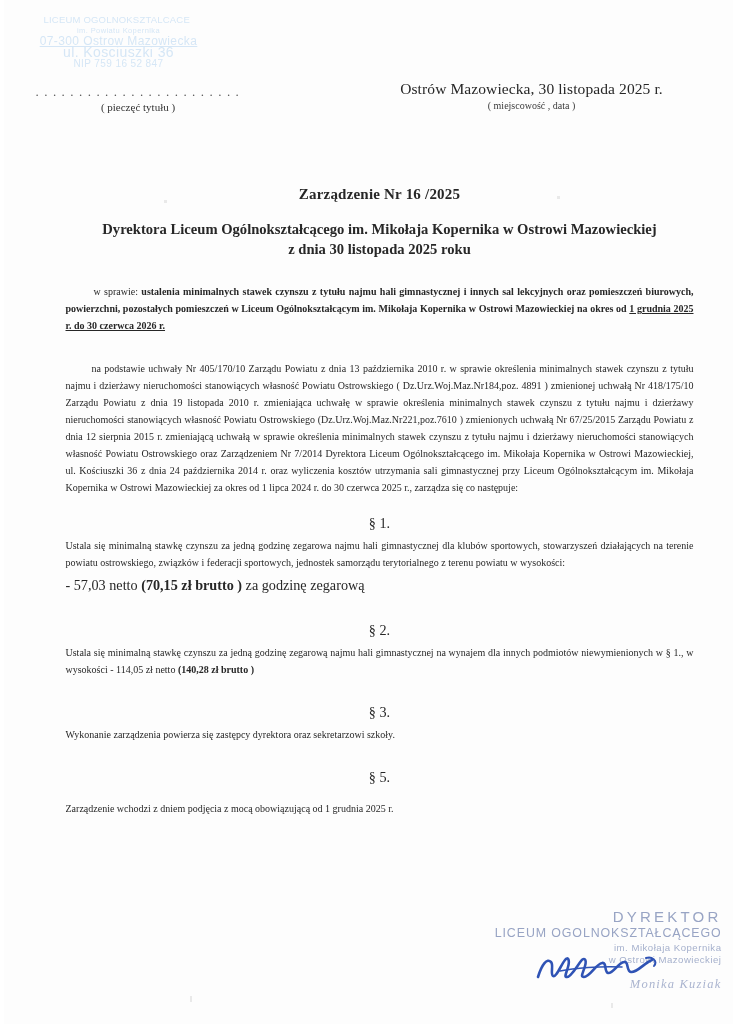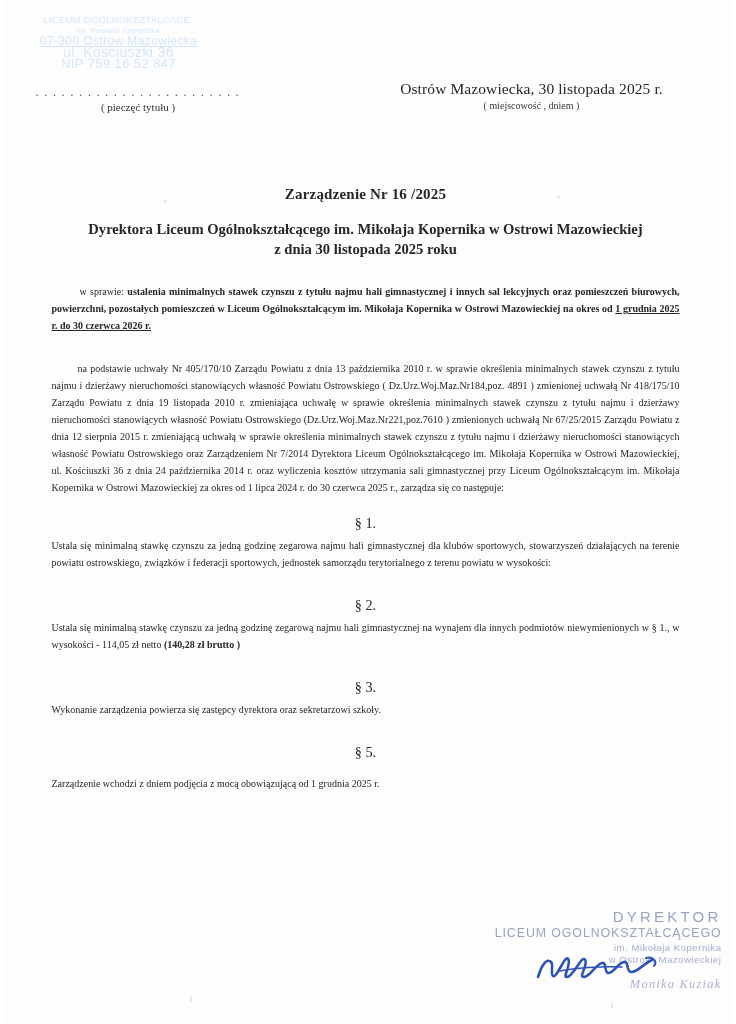--- a/index.html
+++ b/index.html
@@ -34,21 +34,21 @@
     letter-spacing: 0.4px;
     text-align: center;
     opacity: 0.85;
     filter: blur(0.6px);
     user-select: none;
   }
   .school-stamp .l1 { font-size: 9.5px; letter-spacing: 0.2px; text-align: left; padding-left: 4px;}
   .school-stamp .l2 { font-size: 7.5px; }
   .school-stamp .l3 { font-size: 12px; text-decoration: underline; }
   .school-stamp .l4 { font-size: 14px; }
-  .school-stamp .l5 { font-size: 13px; font-weight: normal; }
+  .school-stamp .l5 { font-size: 10px; font-weight: normal; }
 
   .stamp-slot {
     position: absolute;
     left: 32px;
     top: 86px;
     width: 205px;
     text-align: center;
   }
   .dotline {
     font-size: 13px;
@@ -78,21 +78,21 @@
   }
   .place-date .caption {
     font-size: 10px;
     color: #3a3a3a;
     margin-top: 2px;
   }
 
   
   .body-wrap {
     position: absolute;
-    left: 48px;
+    left: 62px;
     top: 186px;
     width: 628px;
   }
 
   .doc-no {
     text-align: center;
     font-weight: bold;
     font-size: 15px;
     letter-spacing: 0.2px;
   }
@@ -208,40 +208,43 @@
     <div class="l5">NIP 759 16 52 847</div>
   </div>
 
   <div class="stamp-slot">
     <div class="dotline">. . . . . . . . . . . . . . . . . . . . . . . . . . . . . . . . . . . .</div>
     <div class="slot-caption">( pieczęć tytułu )</div>
   </div>
 
   <div class="place-date">
     <div class="main">Ostrów Mazowiecka, 30 listopada  2025 r.</div>
-    <div class="caption">( miejscowość , dniem )</div>
+    <div class="caption">( miejscowość , data )</div>
   </div>
 
   <div class="body-wrap">
 
     <div class="doc-no">Zarządzenie  Nr 16 /2025</div>
 
     <div class="doc-subject">
       <div>Dyrektora Liceum Ogólnokształcącego im. Mikołaja Kopernika w Ostrowi Mazowieckiej</div>
       <div>z dnia 30 listopada 2025 roku</div>
     </div>
 
     <div class="block subject-para">
       <span class="lead">w sprawie:</span><b> ustalenia minimalnych stawek czynszu z tytułu najmu hali gimnastycznej i innych sal lekcyjnych oraz pomieszczeń biurowych, powierzchni, pozostałych pomieszczeń w Liceum Ogólnokształcącym im. Mikołaja Kopernika w Ostrowi Mazowieckiej na okres od </b><u class="bu">1 grudnia  2025 r. do 30 czerwca 2026 r.</u>
     </div>
 
     <div class="block basis-para">na podstawie uchwały Nr 405/170/10 Zarządu Powiatu z dnia 13 października 2010 r. w sprawie określenia minimalnych stawek czynszu z tytułu najmu i dzierżawy nieruchomości stanowiących własność Powiatu Ostrowskiego ( Dz.Urz.Woj.Maz.Nr184,poz. 4891 ) zmienionej uchwałą Nr 418/175/10 Zarządu Powiatu z dnia 19 listopada 2010 r. zmieniająca uchwałę w sprawie określenia minimalnych stawek czynszu z tytułu najmu i dzierżawy nieruchomości stanowiących własność Powiatu Ostrowskiego (Dz.Urz.Woj.Maz.Nr221,poz.7610 ) zmienionych uchwałą Nr 67/25/2015 Zarządu Powiatu z dnia 12 sierpnia 2015 r. zmieniającą uchwałą w sprawie określenia minimalnych stawek czynszu z tytułu najmu i dzierżawy nieruchomości stanowiących własność Powiatu Ostrowskiego oraz Zarządzeniem Nr 7/2014 Dyrektora Liceum Ogólnokształcącego im. Mikołaja Kopernika w Ostrowi Mazowieckiej, ul. Kościuszki 36 z dnia 24 października 2014 r. oraz wyliczenia kosztów utrzymania sali gimnastycznej przy Liceum Ogólnokształcącym im. Mikołaja Kopernika w Ostrowi Mazowieckiej za okres od 1 lipca 2024 r. do  30 czerwca  2025 r., zarządza się co następuje:</div>
 
     <div class="sec-head">§ 1.</div>
     <div class="block sec-body">Ustala się minimalną stawkę czynszu za jedną godzinę  zegarowa najmu hali gimnastycznej  dla klubów sportowych, stowarzyszeń  działających na terenie powiatu ostrowskiego, związków i federacji sportowych, jednostek samorządu terytorialnego z terenu powiatu w wysokości:</div>
+    <div class="amount-line">
+      <span>- 57,03 netto </span><b>(70,15 zł brutto )</b><span> za godzinę zegarową</span>
+    </div>
 
     <div class="sec-head" style="margin-top:26px;">§ 2.</div>
     <div class="block sec-body">
       <span>Ustala się minimalną stawkę czynszu za jedną godzinę zegarową najmu hali gimnastycznej   na wynajem dla innych podmiotów niewymienionych w § 1.,  w wysokości -  114,05 zł  netto </span><b>(140,28 zł brutto )</b><span></span>
     </div>
 
     <div class="sec-head" style="margin-top:26px;">§ 3.</div>
     <div class="block sec-body">Wykonanie zarządzenia powierza się zastępcy dyrektora oraz sekretarzowi szkoły.</div>
 
     <div class="sec-head" style="margin-top:26px;">§ 5.</div>

